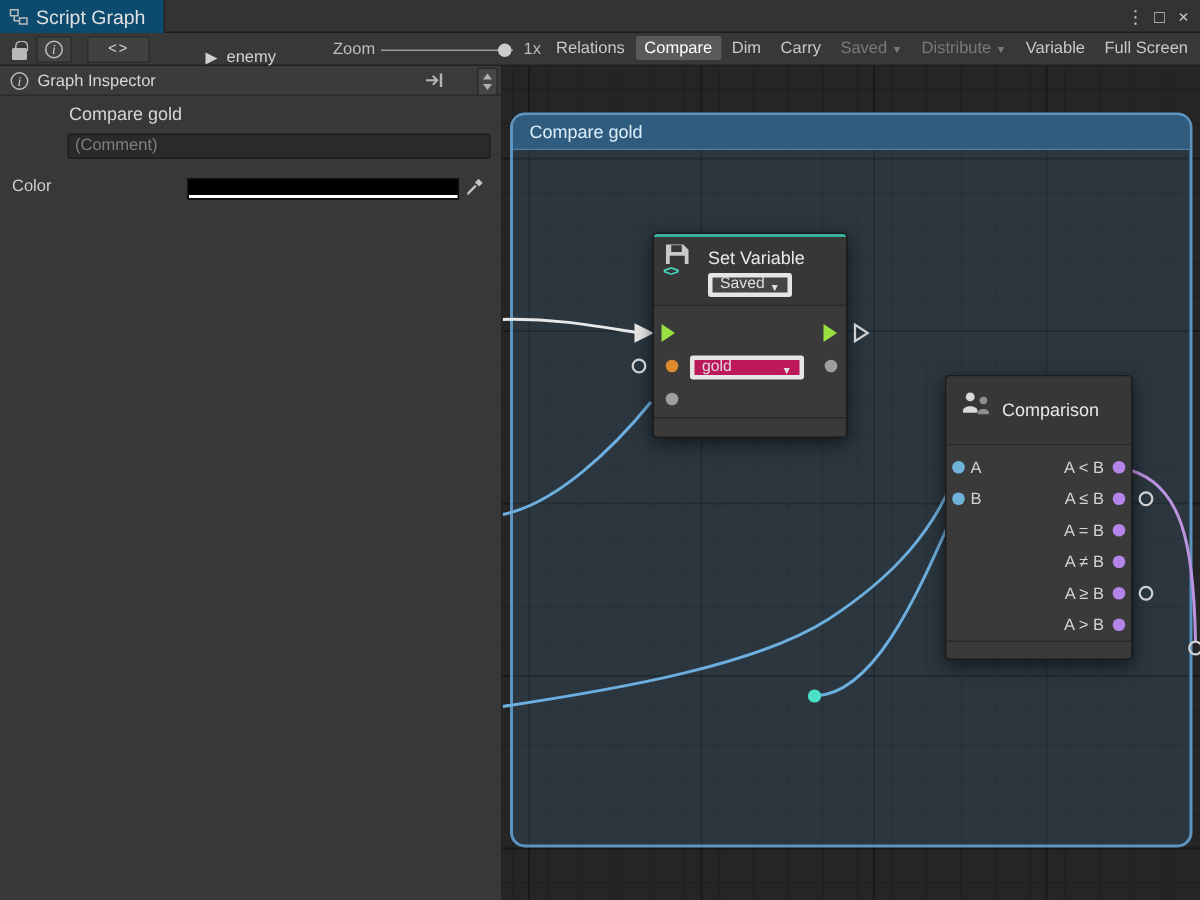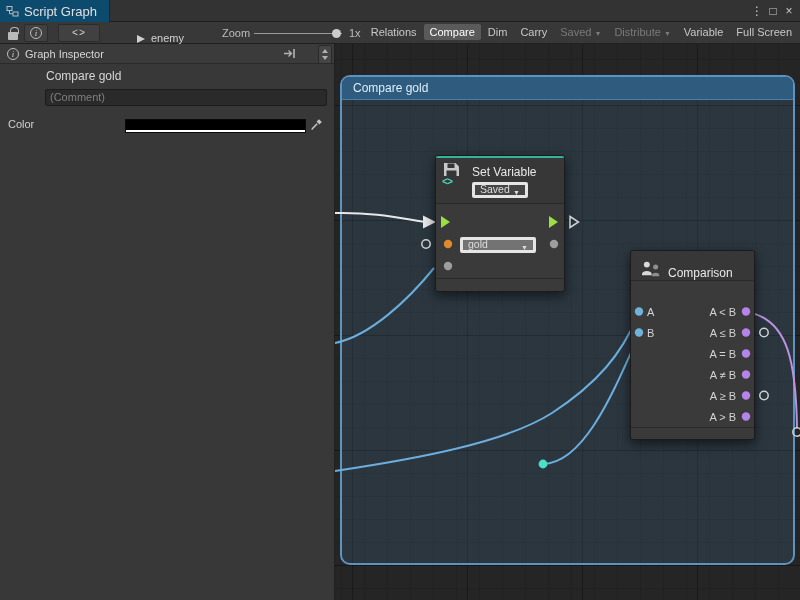--- a/index.html
+++ b/index.html
@@ -186,29 +186,29 @@
           <rect x="4.5" y="1.5" width="7" height="4.5" fill="#363636"></rect>
           <rect x="3.5" y="8.5" width="10" height="5.5" fill="#363636"></rect>
         </svg>
         <span class="svcode">&lt;&gt;</span>
         <span class="ntitle" style="position:absolute;left:36px;top:9px">Set Variable</span>
         <div class="dd" style="left:36px;top:26px;width:56px">
           <span>Saved</span>
           <span class="caret">▼</span>
         </div>
       </div>
-      <div class="dd" style="left:24px;top:81px;width:76px;background:#737373">
+      <div class="dd" style="left:24px;top:81px;width:76px;background:#be185d">
         <span>gold</span>
         <span class="caret">▼</span>
       </div>
       <div class="nfoot" style="height:13px"></div>
     </div>
 
     <div class="node" style="left:295px;top:206px;width:125px;height:190px">
-      <div class="nhead" style="height:30px">
+      <div class="nhead" style="height:46px">
         <svg style="position:absolute;left:9px;top:9px" width="22" height="18" viewBox="0 0 20 16">
           <circle cx="6.2" cy="4" r="2.7" fill="#d9d9d9"></circle>
           <path d="M1.8 12.5 C1.8 8.8 10.6 8.8 10.6 12.5 L10.6 13.6 L1.8 13.6 Z" fill="#d9d9d9"></path>
           <circle cx="14.2" cy="6.2" r="2.3" fill="#8f8f8f"></circle>
           <path d="M10.9 13.6 C10.9 10.6 17.5 10.6 17.5 13.6 L17.5 14.5 L10.9 14.5 Z" fill="#8f8f8f"></path>
         </svg>
         <span class="ntitle" style="position:absolute;left:37px;top:15px">Comparison</span>
       </div>
       <span class="crow" style="left:16px;top:51px">A</span>
       <span class="crow" style="left:16px;top:72px">B</span>

